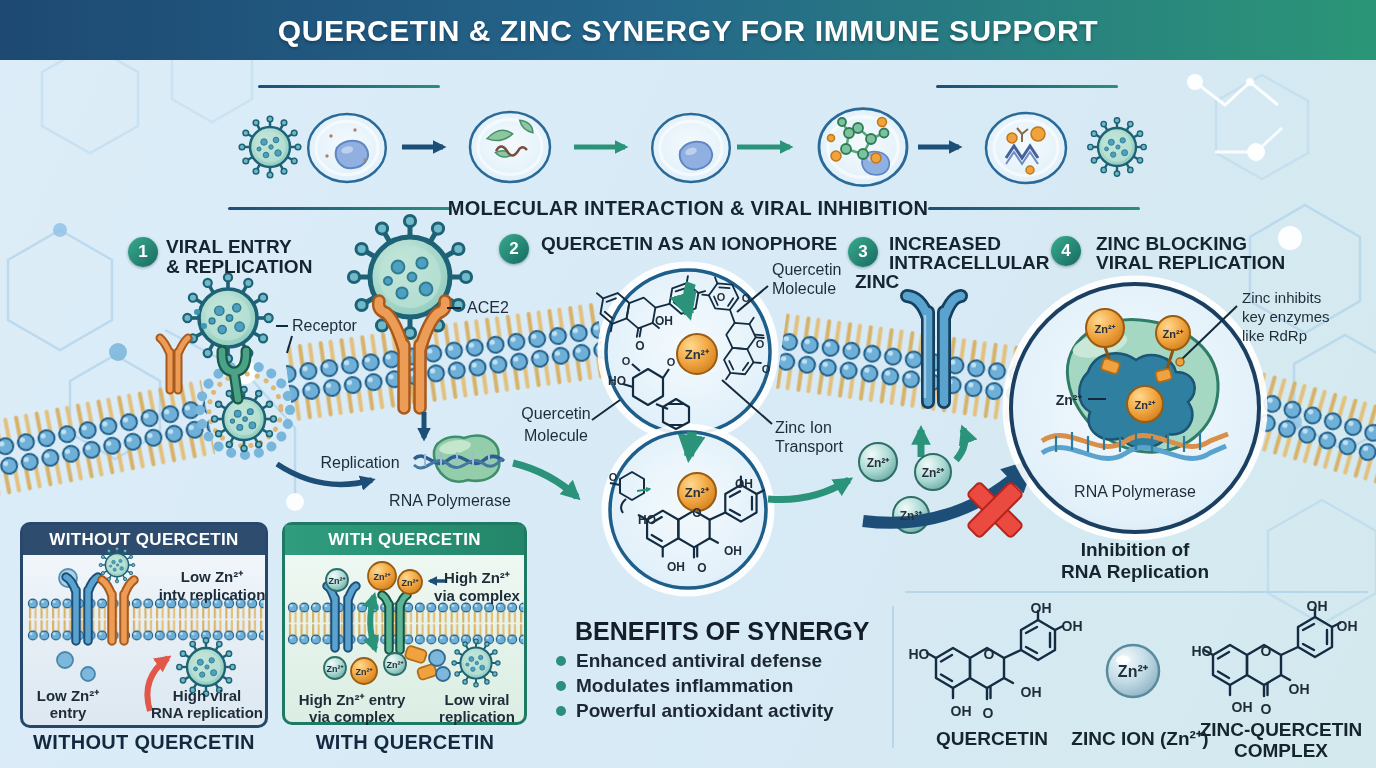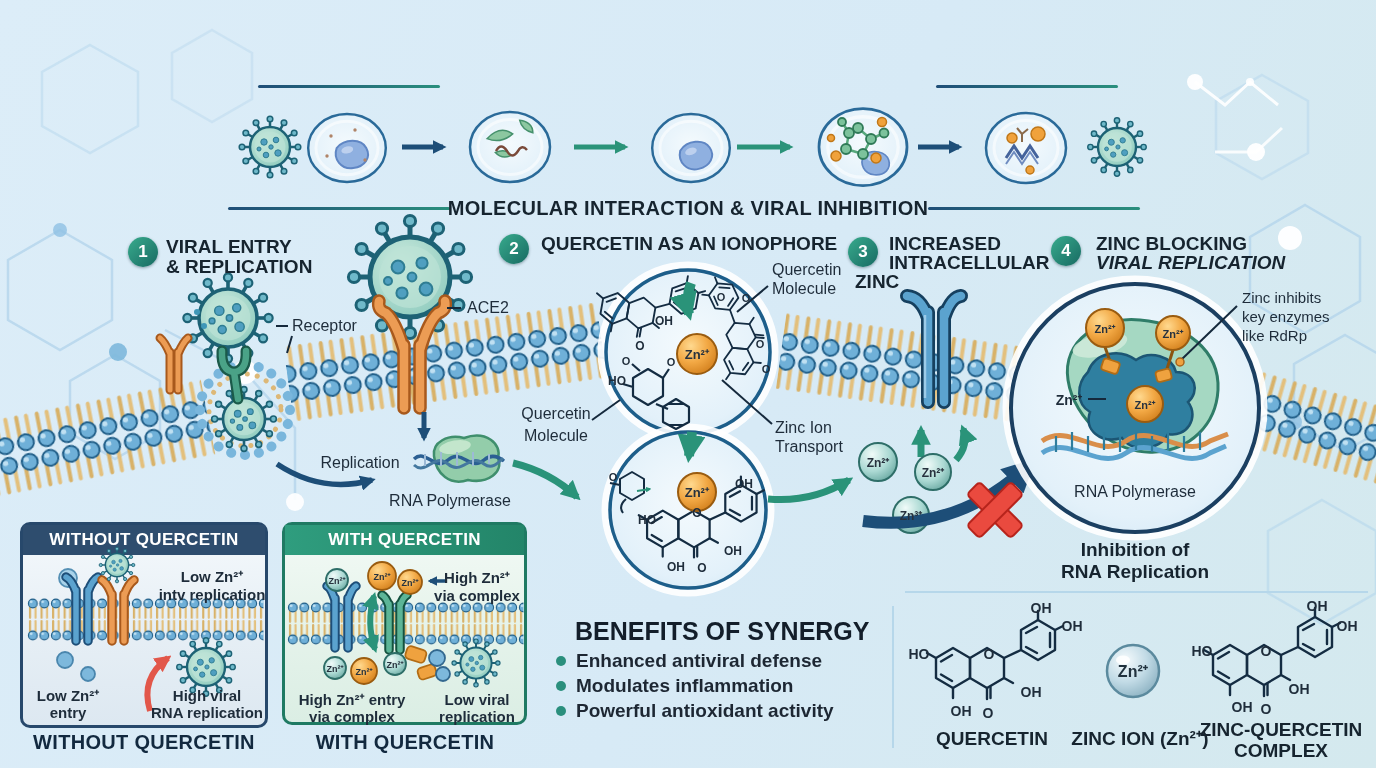--- a/index.html
+++ b/index.html
@@ -63,20 +63,23 @@
       <circle cx="1290" cy="238" r="12" fill="#ffffff" opacity="0.95"></circle>
       <circle cx="1294" cy="422" r="8" fill="#8fc1e4" opacity="0.8"></circle>
       <path d="M1195,82 L1225,105 L1250,82 L1278,105" stroke="#ffffff" stroke-width="3" fill="none" opacity="0.9"></path>
       <circle cx="1195" cy="82" r="8" fill="#ffffff" opacity="0.95"></circle>
       <circle cx="1250" cy="82" r="4" fill="#ffffff" opacity="0.9"></circle>
       <path d="M1215,152 L1256,152 L1282,128" stroke="#ffffff" stroke-width="3" fill="none" opacity="0.85"></path>
       <circle cx="1256" cy="152" r="9" fill="#ffffff" opacity="0.95"></circle>
     </g>
   </svg>
 
+  <div class="header-bar">
+    <span class="t c f30 w8" style="left:688px;top:31px;position:absolute;">QUERCETIN &amp; ZINC SYNERGY FOR IMMUNE SUPPORT</span>
+  </div>
 
   <div class="rule" style="left:258px;top:85px;width:182px;"></div>
   <div class="rule" style="left:936px;top:85px;width:182px;"></div>
   <div class="rule" style="left:228px;top:207px;width:222px;"></div>
   <div class="rule" style="left:928px;top:207px;width:212px;"></div>
 
   <div id="box1" class="cbox">
     <div class="cbox-h">WITHOUT QUERCETIN</div>
   </div>
   <div id="box2" class="cbox">
@@ -445,21 +448,21 @@
   <span class="t l f19 w8 step-t" style="left:166px;top:246px;">VIRAL ENTRY</span>
   <span class="t l f19 w8 step-t" style="left:166px;top:266px;">&amp; REPLICATION</span>
   <div class="badge" style="left:514px;top:249px;">2</div>
   <span class="t l f19 w8 step-t" style="left:541px;top:243px;">QUERCETIN AS AN IONOPHORE</span>
   <div class="badge" style="left:863px;top:252px;">3</div>
   <span class="t l f19 w8 step-t" style="left:889px;top:243px;">INCREASED</span>
   <span class="t l f19 w8 step-t" style="left:889px;top:262px;">INTRACELLULAR</span>
   <span class="t l f19 w8 step-t" style="left:845px;top:281px;margin-left:10px;">ZINC</span>
   <div class="badge" style="left:1066px;top:251px;">4</div>
   <span class="t l f19 w8 step-t" style="left:1096px;top:243px;">ZINC BLOCKING</span>
-  <span class="t l f19 w8 step-t" style="left:1096px;top:262px;font-style:italic;">VIRAL REPLICATION</span>
+  <span class="t l f19 w8 step-t" style="left:1096px;top:262px;">VIRAL REPLICATION</span>
 
   <span class="t l f16 w5 lab" style="left:292px;top:326px;">Receptor</span>
   <span class="t l f16 w5 lab" style="left:467px;top:308px;">ACE2</span>
   <span class="t c f16 w5 lab" style="left:360px;top:463px;">Replication</span>
   <span class="t c f16 w5 lab" style="left:450px;top:501px;">RNA Polymerase</span>
 
   <span class="t l f16 w5 lab" style="left:772px;top:270px;">Quercetin</span>
   <span class="t l f16 w5 lab" style="left:772px;top:289px;">Molecule</span>
   <span class="t c f16 w5 lab" style="left:556px;top:414px;">Quercetin</span>
   <span class="t c f16 w5 lab" style="left:556px;top:436px;">Molecule</span>

